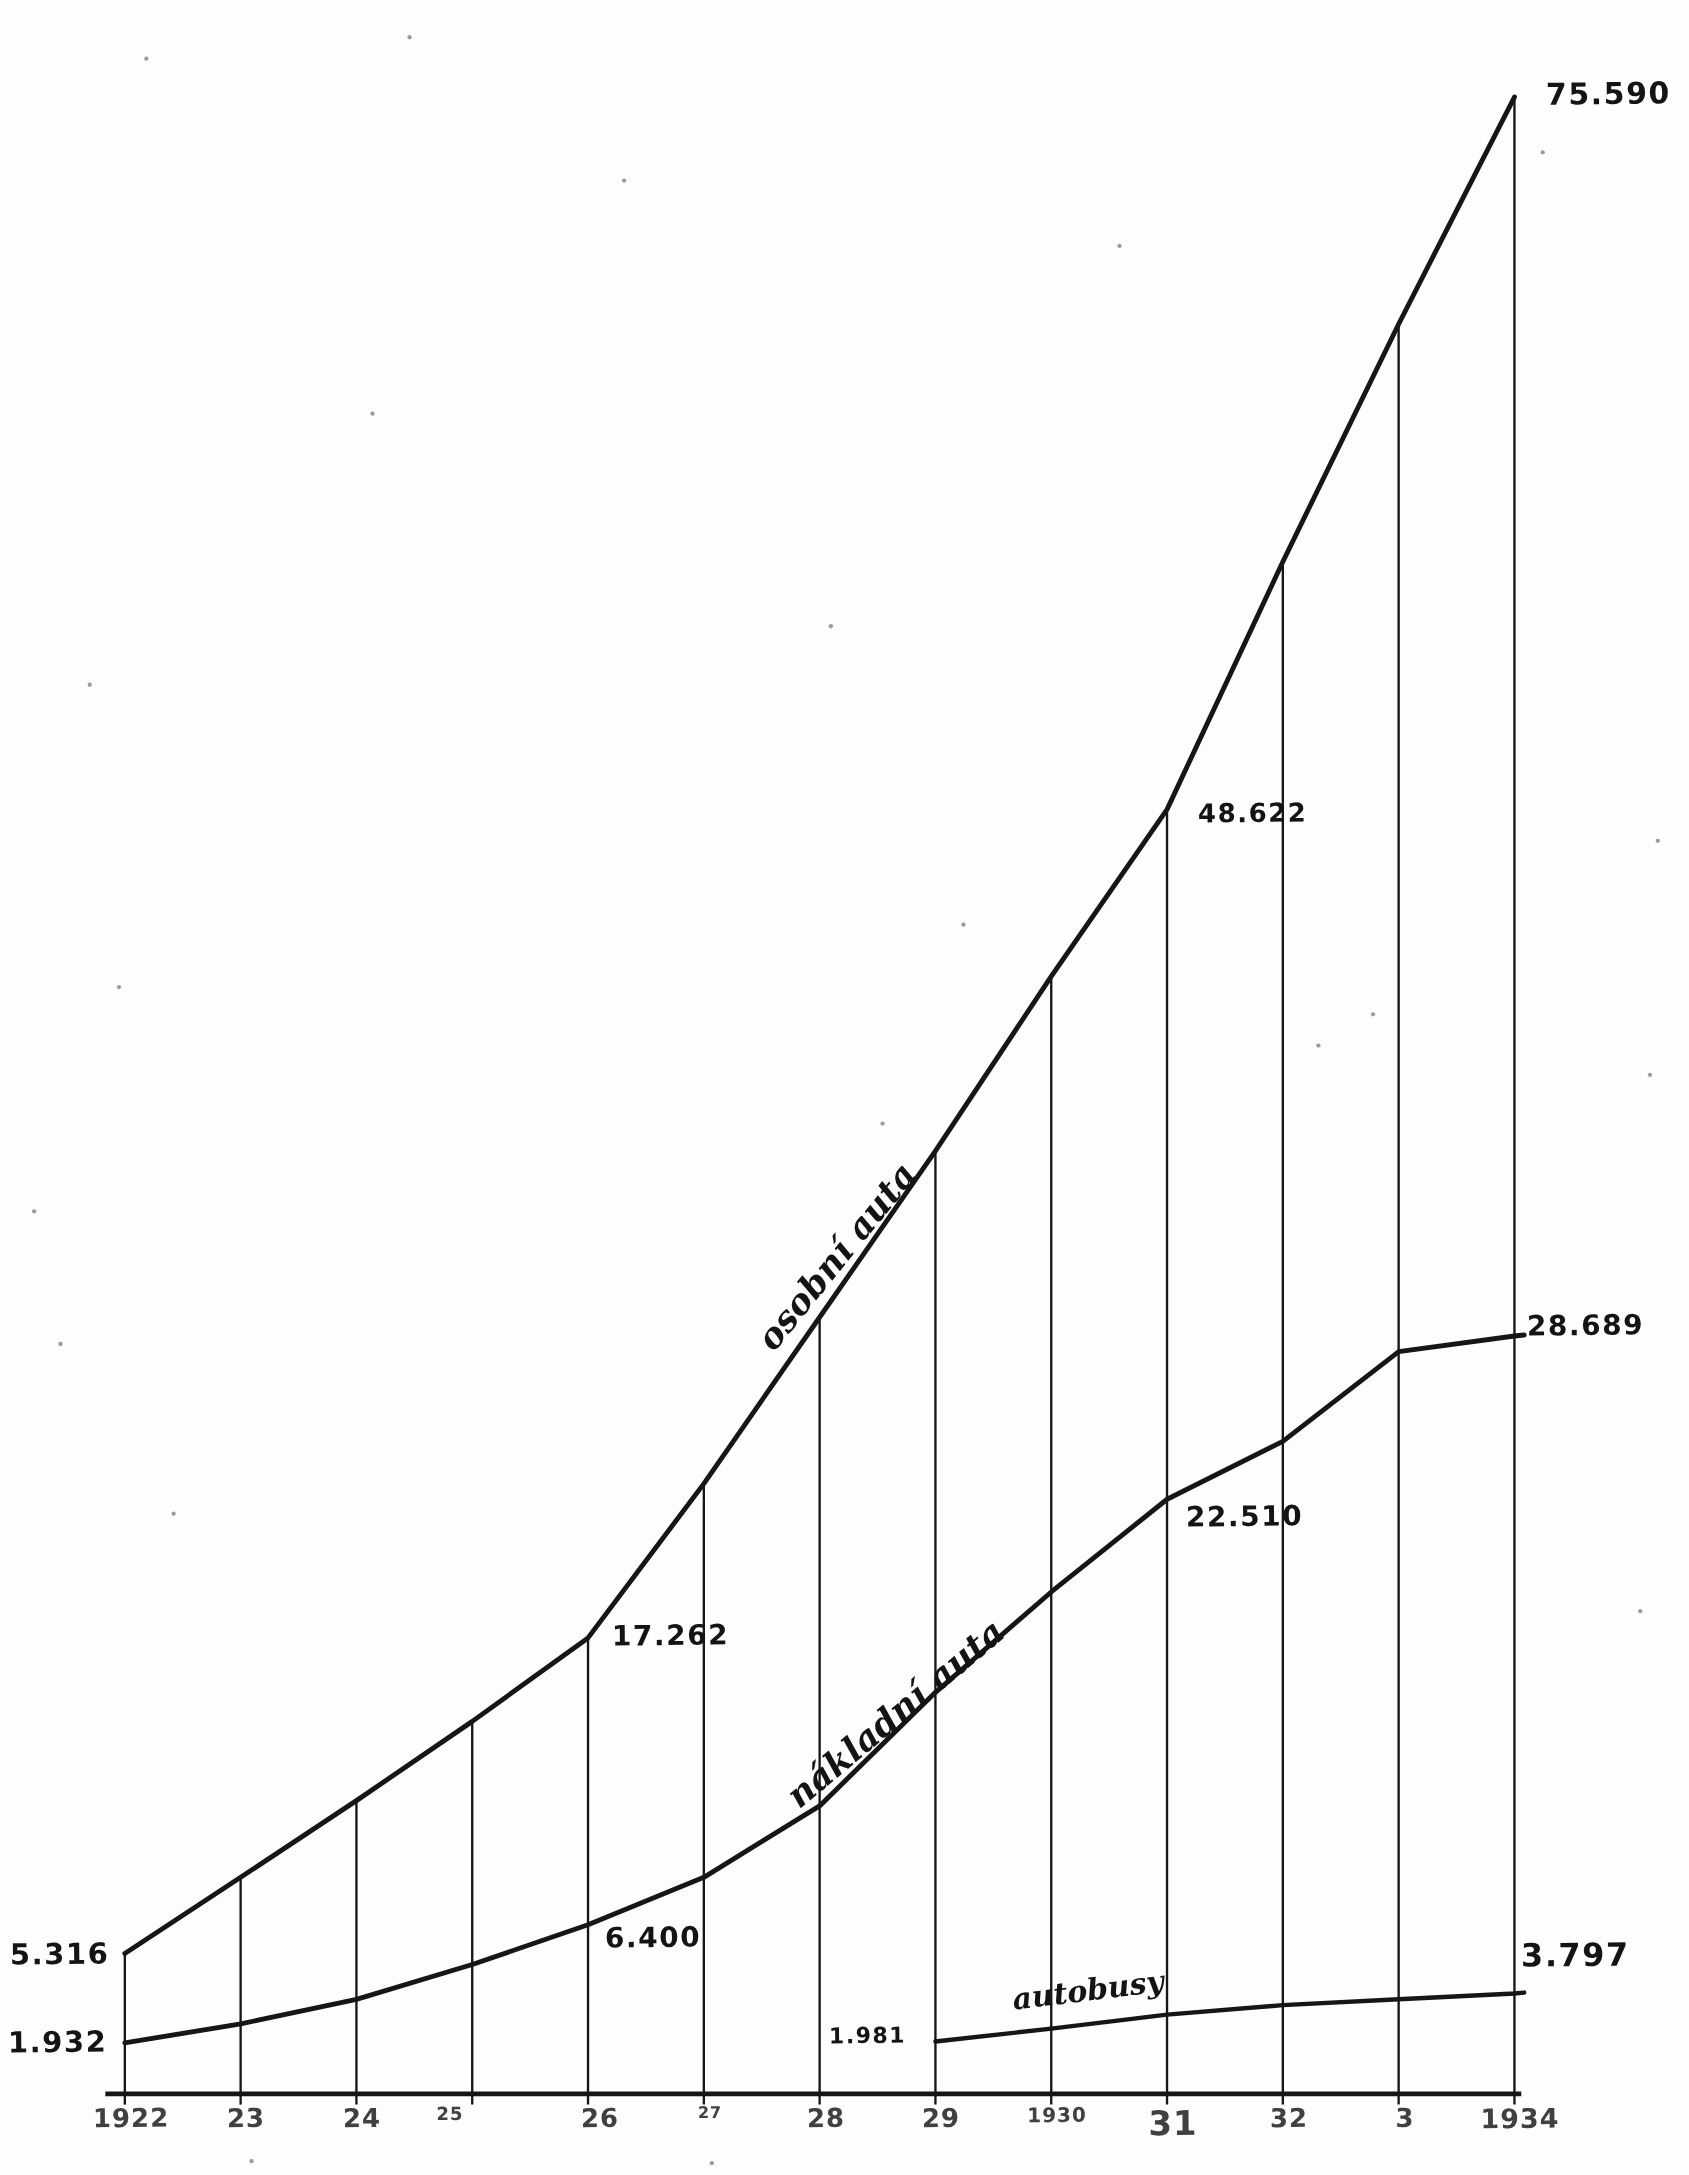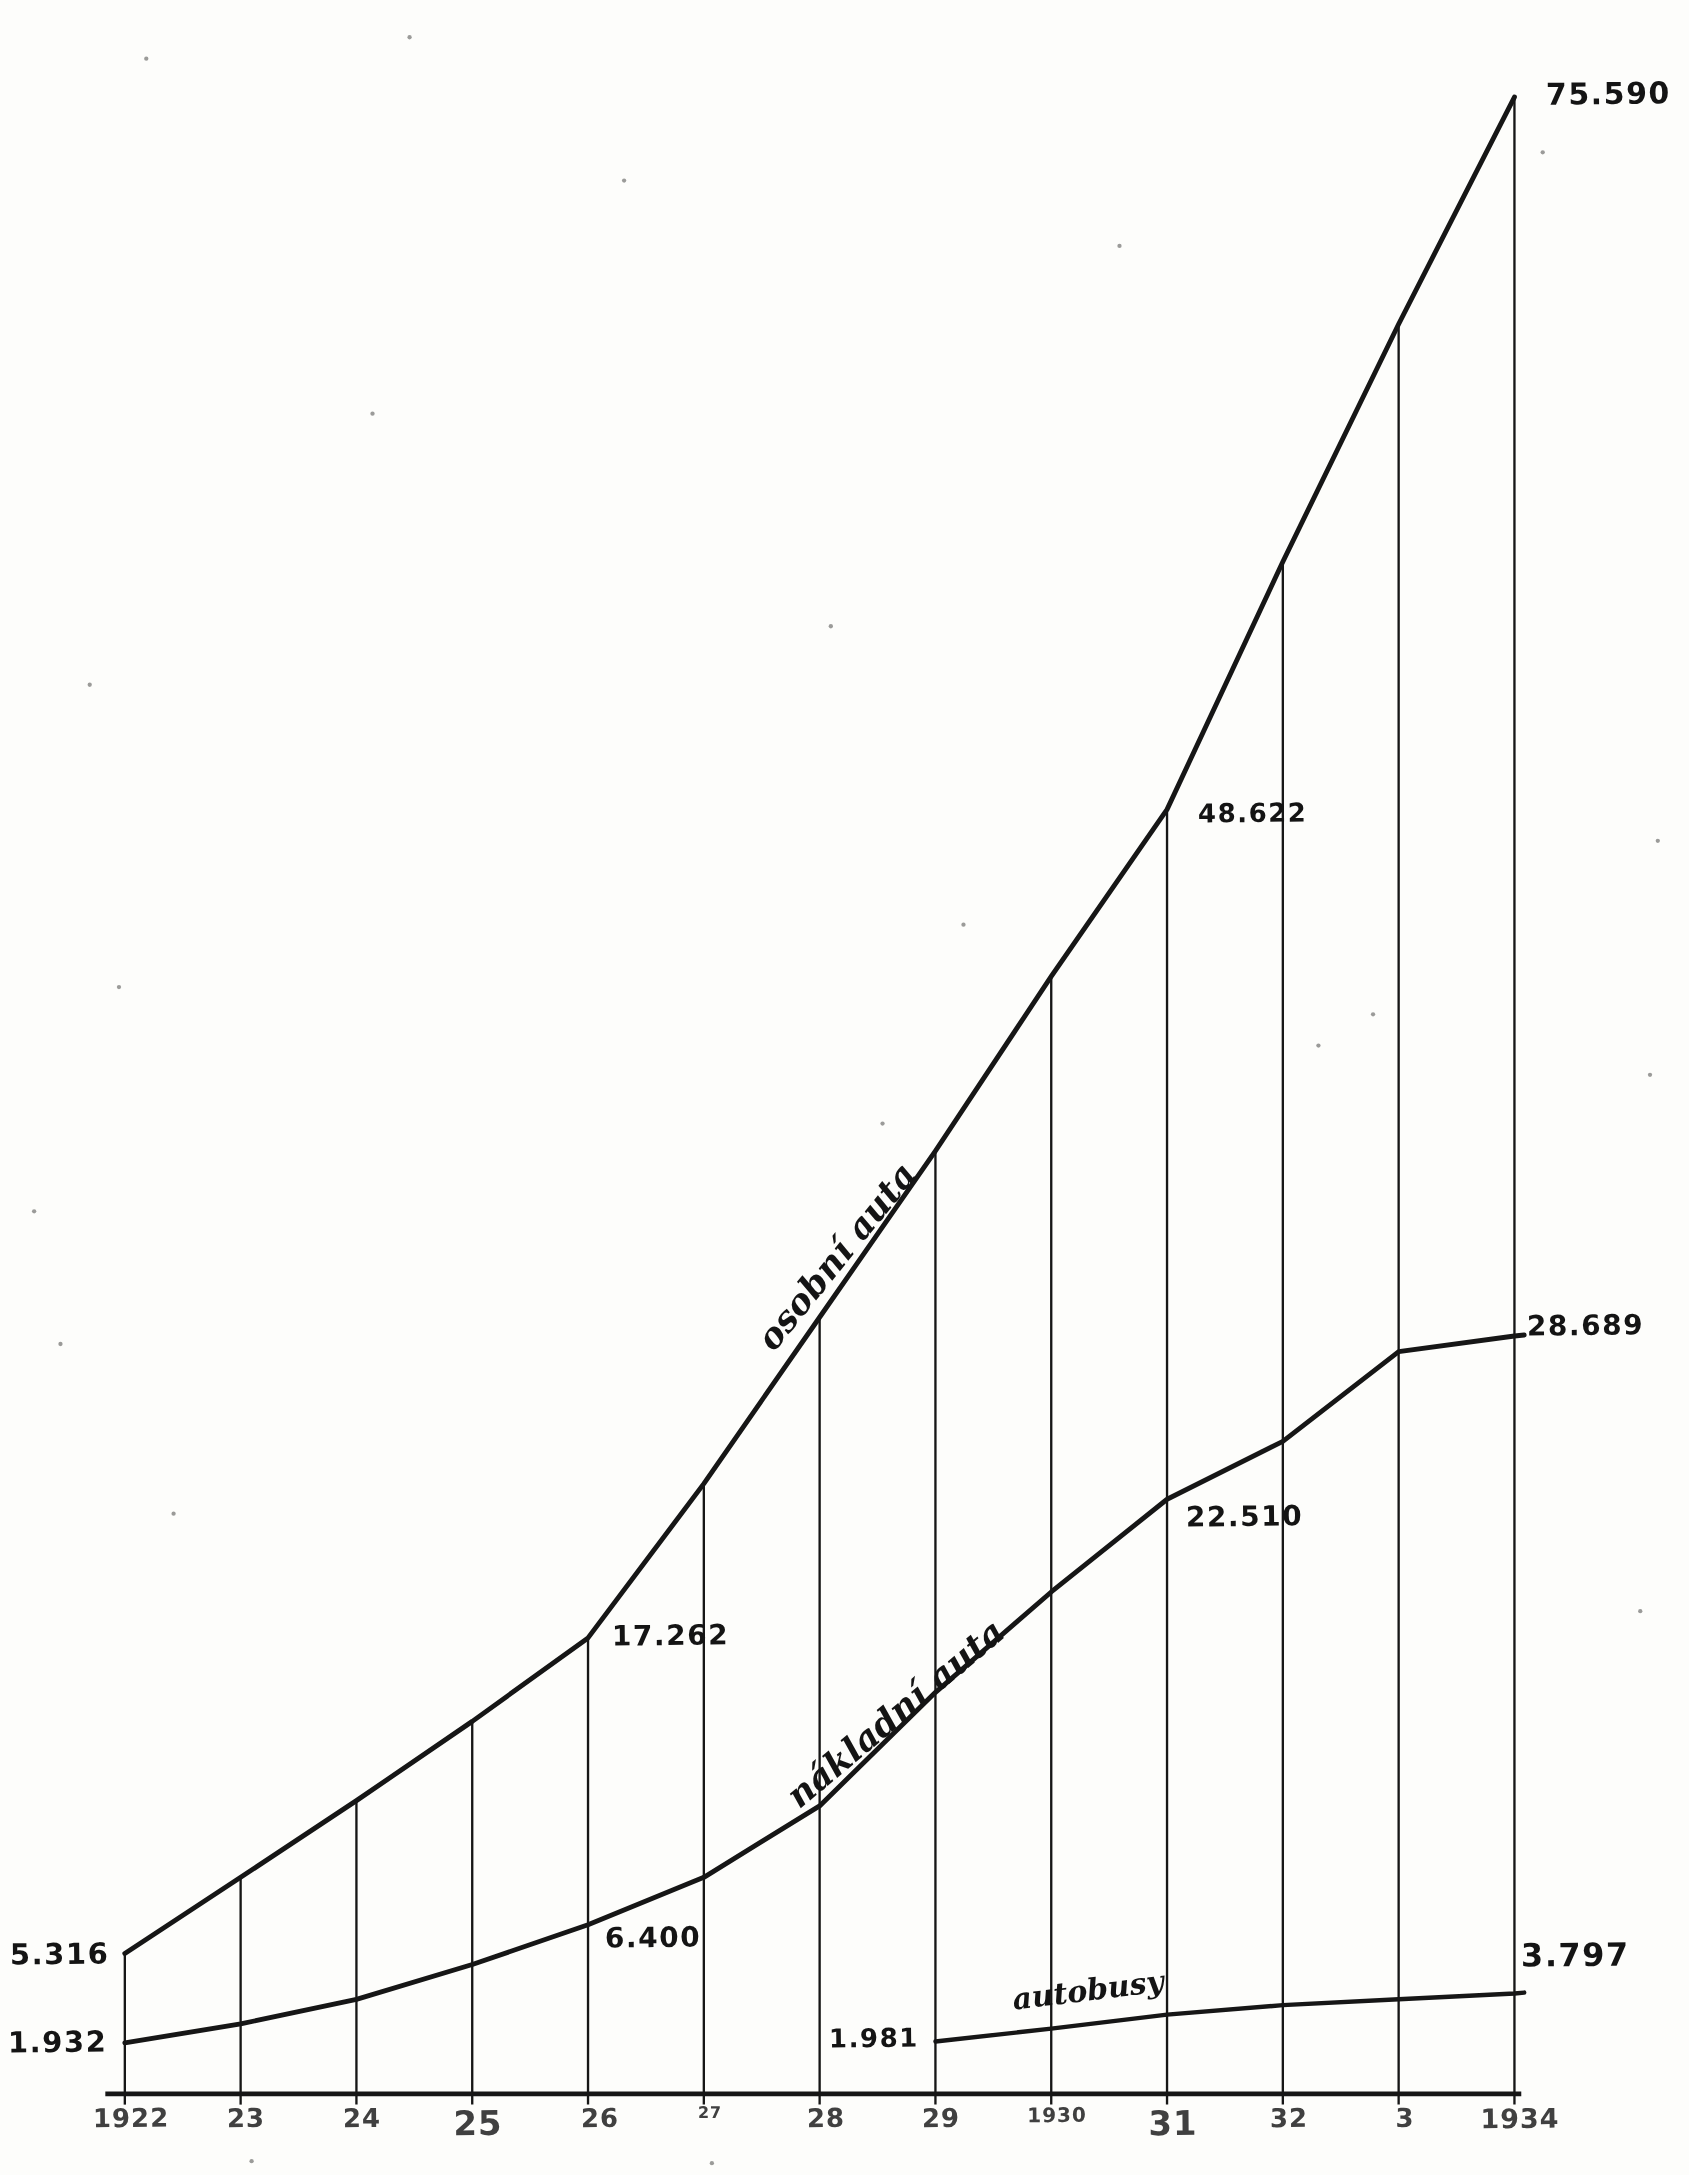--- a/index.html
+++ b/index.html
@@ -61,29 +61,29 @@
     </svg>
   <div id="labels">
       <div class="num" style="left: 9.8px; top: 1937px; font-size: 29px;">5.316</div>
       <div class="num" style="left: 7.8px; top: 2025px; font-size: 29px;">1.932</div>
       <div class="num" style="left: 612px; top: 1619px; font-size: 28px;">17.262</div>
       <div class="num" style="left: 605px; top: 1921px; font-size: 28px;">6.400</div>
       <div class="num" style="left: 1198px; top: 798px; font-size: 26px;">48.622</div>
       <div class="num" style="left: 1186px; top: 1500px; font-size: 28px;">22.510</div>
       <div class="num" style="left: 1546px; top: 76px; font-size: 30px;">75.590</div>
       <div class="num" style="left: 1527px; top: 1309px; font-size: 28px;">28.689</div>
-      <div class="num" style="left: 829px; top: 2023px; font-size: 26px;">1.981</div>
+      <div class="num" style="left: 829px; top: 2023px; font-size: 22px;">1.981</div>
       <div class="num" style="left: 1521px; top: 1936px; font-size: 32px; text-align: right;">3.797</div>
       <div class="series-lab" style="left: 836px; top: 1256px; font-size: 35px; transform: translate(-50%, -50%) rotate(-51deg);">osobní auta</div>
       <div class="series-lab" style="left: 895px; top: 1713px; font-size: 35px; transform: translate(-50%, -50%) rotate(-40deg);">nákladní auta</div>
       <div class="series-lab" style="left: 1088px; top: 1990px; font-size: 30px; transform: translate(-50%, -50%) rotate(-7deg);">autobusy</div>
       <div class="tick-lab" style="left: 131px; top: 2103px; font-size: 26px;">1922</div>
       <div class="tick-lab" style="left: 246px; top: 2103px; font-size: 26px;">23</div>
       <div class="tick-lab" style="left: 362px; top: 2103px; font-size: 26px;">24</div>
-      <div class="tick-lab" style="left: 478px; top: 2103px; font-size: 34px;">25</div>
+      <div class="tick-lab" style="left: 450px; top: 2103px; font-size: 18px;">25</div>
       <div class="tick-lab" style="left: 594px; top: 2103px; font-size: 26px; margin-left: 6px;">26</div>
       <div class="tick-lab" style="left: 710px; top: 2103px; font-size: 16px;">27</div>
       <div class="tick-lab" style="left: 826px; top: 2103px; font-size: 26px;">28</div>
       <div class="tick-lab" style="left: 941px; top: 2103px; font-size: 26px;">29</div>
       <div class="tick-lab" style="left: 1057px; top: 2103px; font-size: 20px;">1930</div>
       <div class="tick-lab" style="left: 1173px; top: 2103px; font-size: 34px;">31</div>
       <div class="tick-lab" style="left: 1289px; top: 2103px; font-size: 26px;">32</div>
       <div class="tick-lab" style="left: 1405px; top: 2103px; font-size: 26px;">3</div>
       <div class="tick-lab" style="left: 1520px; top: 2103px; font-size: 27px;">1934</div>
     </div>

